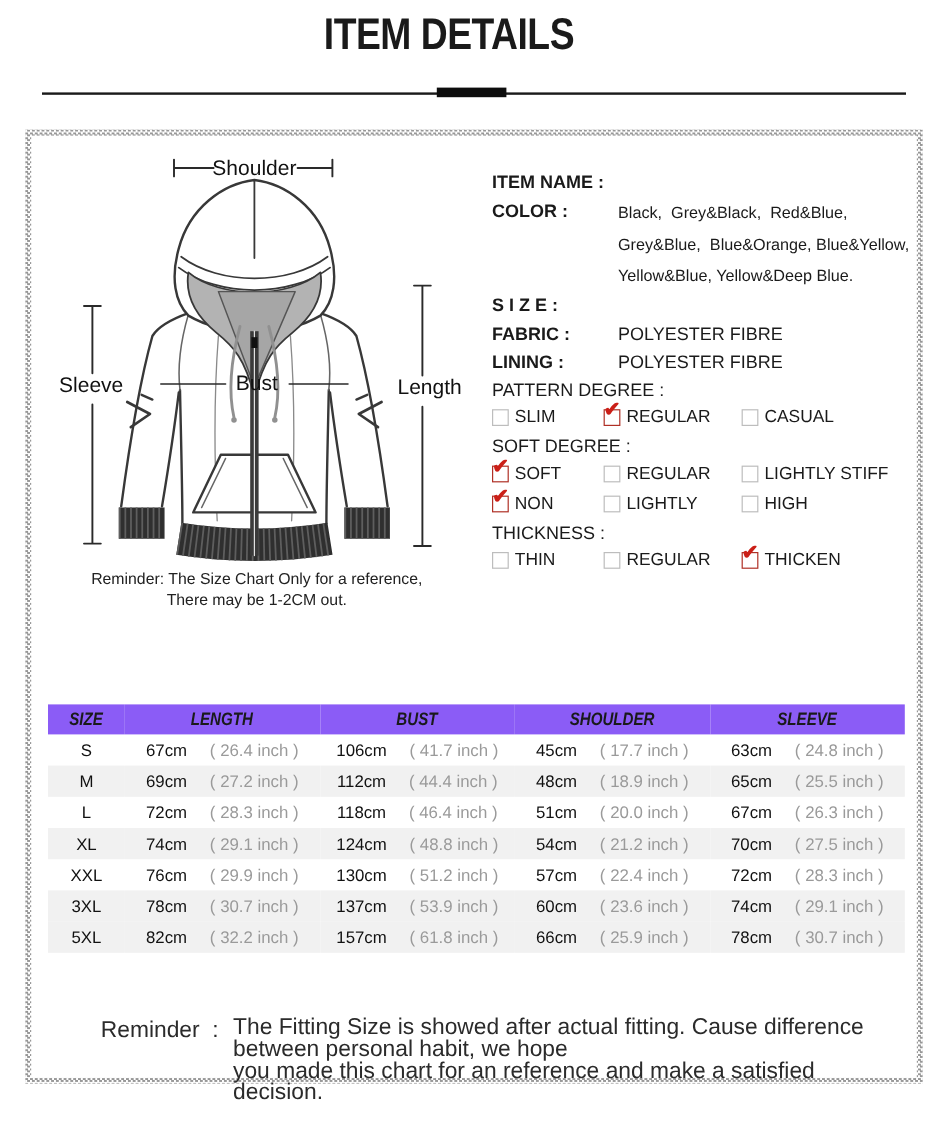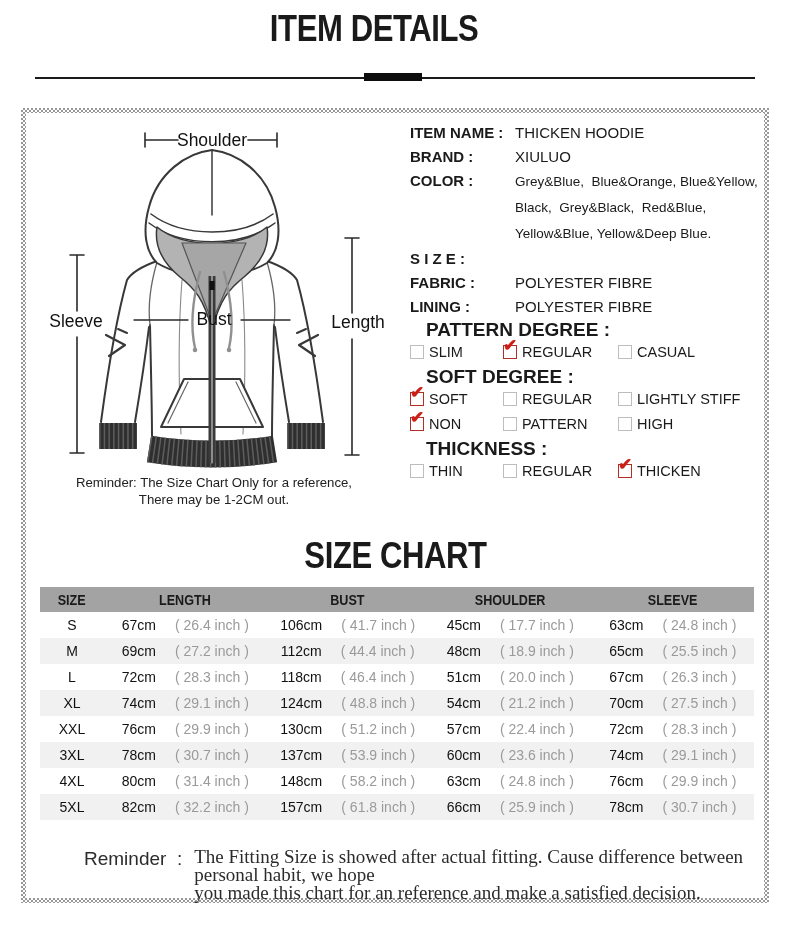--- a/index.html
+++ b/index.html
@@ -17,55 +17,55 @@
   .board{position:absolute;left:21px;top:108px;width:748px;height:795px;
          background:repeating-conic-gradient(#979797 0% 25%,#ffffff 0% 50%);
          background-size:4px 4px;}
   .board-inner{position:absolute;left:5px;top:5px;right:5px;bottom:5px;background:#fff;}
 
   
   .diagram{position:absolute;left:4px;top:7px;width:370px;height:398px;}
   .diagram svg{font-family:"Liberation Sans",sans-serif;}
 
   
-  .specs{position:absolute;left:384px;top:6px;width:352px;padding-top:2px;}
+  .specs{position:absolute;left:384px;top:26px;width:352px;padding-top:2px;}
   .spec-row{display:flex;font-size:15px;line-height:24px;}
   .spec-label{width:105px;font-weight:bold;flex:none;white-space:pre;}
   .spec-value{white-space:pre;}
   .color-lines{font-size:13.5px;}
   .color-lines div{line-height:26px;white-space:pre;}
 
   .degree-group{margin-top:7px;}
   .degree-group.first{margin-top:2px;}
-  .degree-title{font-weight:bold;font-size:19px;line-height:18px;margin-left:16px;}
+  .degree-title{font-weight:normal;font-size:15px;line-height:18px;}
   .degree-opts{display:flex;margin-top:4px;font-size:14.5px;line-height:18px;align-items:center;}
   .opt{display:flex;align-items:center;gap:5px;}
   .opt.c1{width:93px;flex:none;}
   .opt.c2{width:115px;flex:none;}
   .cb{width:12px;height:12px;border:1.5px solid #bdbdbd;background:#fff;position:relative;flex:none;}
   .cb.checked{border-color:#b03026;}
   .tick{display:none;position:absolute;left:-1px;top:-9px;color:#cb1f17;
         font-size:17px;font-weight:bold;line-height:17px;}
   .cb.checked .tick{display:block;}
 
   
   .chart-title{position:absolute;top:422px;left:0;width:100%;text-align:center;
                font-size:37px;font-weight:bold;letter-spacing:-.5px;}
   .size-table{position:absolute;left:14px;top:474px;width:714px;}
   table{border-collapse:collapse;table-layout:fixed;width:714px;}
-  th{height:25px;background:#a3a3a3;font-size:15px;font-weight:bold;text-align:center;padding:0;}
+  th{height:25px;background:#8b5cf6;font-size:15px;font-weight:bold;text-align:center;padding:0;font-style:italic;}
   td{height:26px;text-align:center;font-size:14px;color:#111;padding:0;white-space:nowrap;}
   tr.alt{background:#f1f1f1;}
   .in{color:#9a9a9a;margin-left:19px;}
 
   
   .footer{position:absolute;left:58px;top:735px;width:660px;display:flex;gap:12px;
           font-size:19px;color:#2b2b2b;}
   .footer-label{flex:none;white-space:pre;}
-  .footer-lines div{line-height:18px;font-family:Liberation Serif, serif;}
+  .footer-lines div{line-height:18px;}
 </style>
 </head>
 <body>
 
 <div class="page-title"><span class="condensed">ITEM DETAILS</span></div>
 <div class="divider-line"></div>
 <div class="divider-thick"></div>
 
 <div class="board">
 <div class="board-inner">
@@ -130,31 +130,26 @@
       <text x="184" y="205" text-anchor="middle" font-size="17.5" fill="#111">Bust</text>
       <text x="328" y="208" text-anchor="middle" font-size="17.5" fill="#111">Length</text>
       <text x="184" y="367" text-anchor="middle" font-size="13.2" fill="#222">Reminder: The Size Chart Only for a reference,</text>
       <text x="184" y="384" text-anchor="middle" font-size="13.2" fill="#222">There may be 1-2CM out.</text>
     </svg>
   </div>
 
   <div class="specs">
     <div class="spec-row">
       <span class="spec-label">ITEM NAME :</span>
-      <span class="spec-value">THICKEN HOODIE</span>
-    </div>
-    <div class="spec-row">
-      <span class="spec-label">BRAND :</span>
-      <span class="spec-value">XIULUO</span>
     </div>
     <div class="spec-row">
       <span class="spec-label">COLOR :</span>
       <span class="color-lines">
+        <div>Black,  Grey&amp;Black,  Red&amp;Blue,</div>
         <div>Grey&amp;Blue,  Blue&amp;Orange, Blue&amp;Yellow,</div>
-        <div>Black,  Grey&amp;Black,  Red&amp;Blue,</div>
         <div>Yellow&amp;Blue, Yellow&amp;Deep Blue.</div>
       </span>
     </div>
     <div class="spec-row">
       <span class="spec-label">S I Z E :</span>
     </div>
     <div class="spec-row">
       <span class="spec-label">FABRIC :</span>
       <span class="spec-value">POLYESTER FIBRE</span>
     </div>
@@ -206,21 +201,21 @@
     <div class="degree-group">
       <div class="degree-opts">
         <span class="opt c1">
           <span class="cb checked">
                 <span class="tick">✔</span>
               </span>
           <span>NON</span>
             </span>
         <span class="opt c2">
           <span class="cb"></span>
-          <span>PATTERN</span>
+          <span>LIGHTLY</span>
             </span>
         <span class="opt">
           <span class="cb"></span>
           <span>HIGH</span>
             </span>
       </div>
     </div>
 
     <div class="degree-group">
       <div class="degree-title">THICKNESS :</div>
@@ -236,21 +231,20 @@
         <span class="opt">
           <span class="cb checked">
                 <span class="tick">✔</span>
               </span>
           <span>THICKEN</span>
             </span>
       </div>
     </div>
   </div>
 
-  <div class="chart-title"><span class="condensed">SIZE CHART</span></div>
 
   <div class="size-table">
     <table>
       <colgroup>
             <col style="width:64px">
             <col>
             <col>
             <col>
             <col>
           </colgroup>
@@ -299,27 +293,20 @@
           <td><span class="cm">57cm</span><span class="in">( 22.4 inch )</span></td>
           <td><span class="cm">72cm</span><span class="in">( 28.3 inch )</span></td>
         </tr>
         <tr class="alt">
           <td>3XL</td>
           <td><span class="cm">78cm</span><span class="in">( 30.7 inch )</span></td>
           <td><span class="cm">137cm</span><span class="in">( 53.9 inch )</span></td>
           <td><span class="cm">60cm</span><span class="in">( 23.6 inch )</span></td>
           <td><span class="cm">74cm</span><span class="in">( 29.1 inch )</span></td>
         </tr>
-        <tr>
-          <td>4XL</td>
-          <td><span class="cm">80cm</span><span class="in">( 31.4 inch )</span></td>
-          <td><span class="cm">148cm</span><span class="in">( 58.2 inch )</span></td>
-          <td><span class="cm">63cm</span><span class="in">( 24.8 inch )</span></td>
-          <td><span class="cm">76cm</span><span class="in">( 29.9 inch )</span></td>
-        </tr>
         <tr class="alt">
           <td>5XL</td>
           <td><span class="cm">82cm</span><span class="in">( 32.2 inch )</span></td>
           <td><span class="cm">157cm</span><span class="in">( 61.8 inch )</span></td>
           <td><span class="cm">66cm</span><span class="in">( 25.9 inch )</span></td>
           <td><span class="cm">78cm</span><span class="in">( 30.7 inch )</span></td>
         </tr>
       </tbody>
     </table>
   </div>

